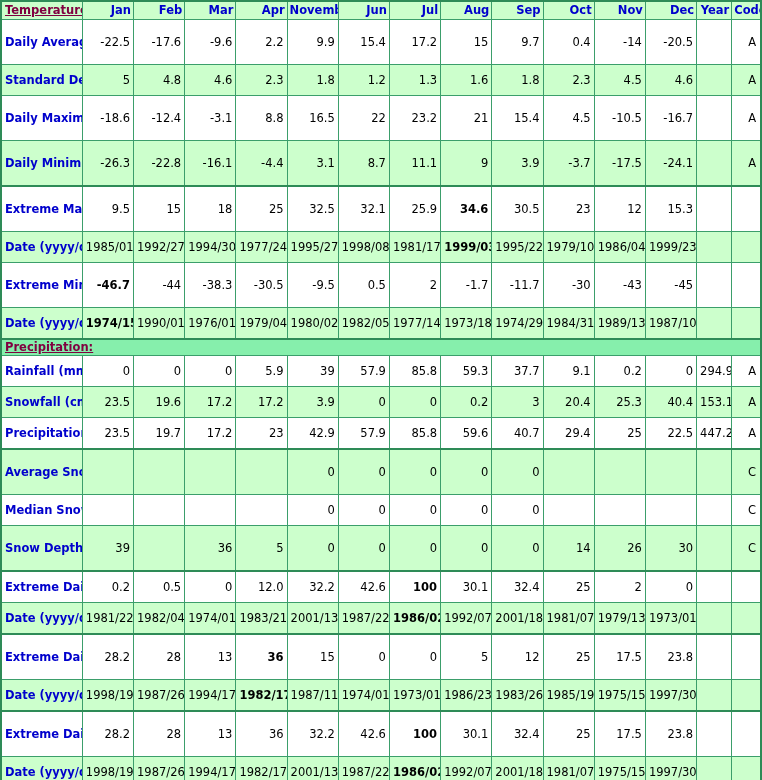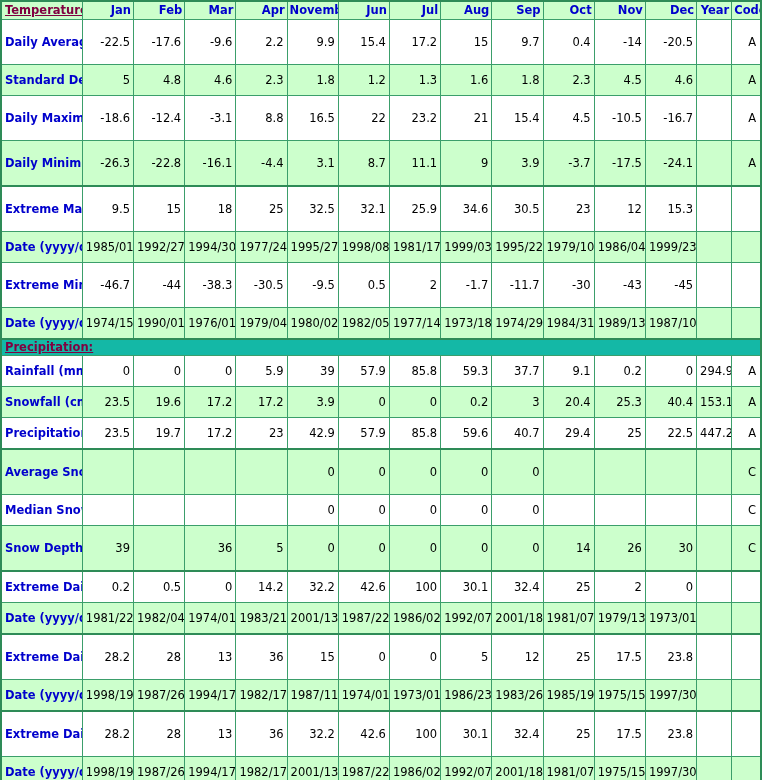--- a/index.html
+++ b/index.html
@@ -47,21 +47,21 @@
   }
   tr.header-row th.sect-head {
     text-align: left;
     color: #800040;
     text-decoration: underline;
     padding-left: 3px;
   }
 
   
   tr.section-row td {
-    background: #14b8a6;
+    background: #86efac;
     color: #800040;
     font-weight: bold;
     text-align: left;
     text-decoration: underline;
     height: 15px;
     padding: 0 3px;
   }
 
   
   td.rowlabel {
@@ -73,21 +73,21 @@
     word-break: normal;
   }
 
   
   td.val {
     text-align: right;
     color: #000000;
     font-weight: normal;
     padding-right: 4px;
   }
-  td.val.bold { font-weight: normal; }
+  td.val.bold { font-weight: bold; }
   td.val.year { text-align: right; padding-right: 11px; }
   td.val.code { text-align: right; padding-right: 4px; }
 
   
   tr.band-green > td { background: #ccffcc; }
   tr.band-white > td { background: #ffffff; }
 
   
   tr.block-end > td, tr.block-end > th { border-bottom: 2px solid #2e8b57; }
 </style>
@@ -371,21 +371,21 @@
         <td class="val">26</td>
         <td class="val">30</td>
         <td class="val year"></td>
         <td class="val code">C</td>
       </tr>
       <tr class="band-white">
         <td class="rowlabel" style="height: 28px;">Extreme Daily Rainfall (mm)</td>
         <td class="val">0.2</td>
         <td class="val">0.5</td>
         <td class="val">0</td>
-        <td class="val">14.2</td>
+        <td class="val">12.0</td>
         <td class="val">32.2</td>
         <td class="val">42.6</td>
         <td class="val bold">100</td>
         <td class="val">30.1</td>
         <td class="val">32.4</td>
         <td class="val">25</td>
         <td class="val">2</td>
         <td class="val">0</td>
         <td class="val year"></td>
         <td class="val code"></td>

